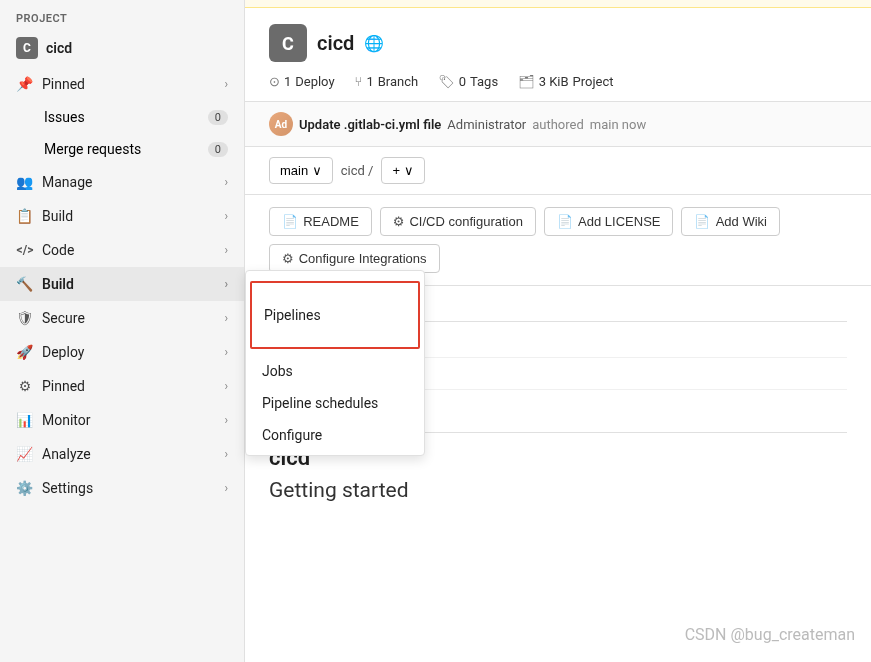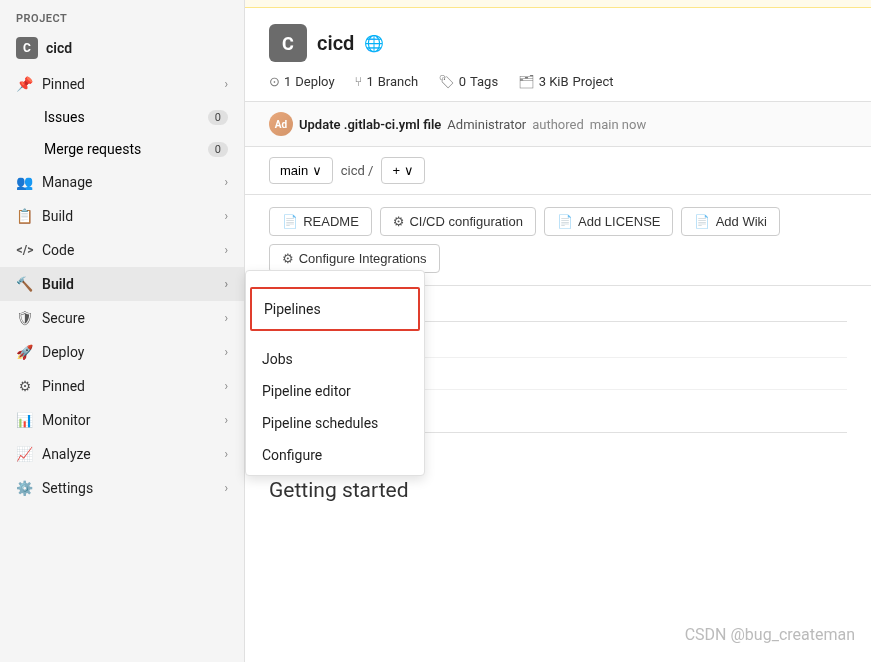--- a/index.html
+++ b/index.html
@@ -100,22 +100,22 @@
     }
     .submenu-item {
       padding: 8px 16px;
       cursor: pointer;
       color: #1f1f1f;
       font-size: 14px;
     }
     .submenu-item.highlighted {
       border: 2px solid #e03e2d;
       background: #fff;
-      margin: 12px 4px;
-      padding: 12px 12px;
+      margin: 6px 4px;
+      padding: 24px 12px;
       border-radius: 2px;
     }
 
     
     .main-content {
       flex: 1;
       overflow-y: auto;
       background: #fff;
       padding: 0;
     }
@@ -417,23 +417,20 @@
     <span class="sidebar-chevron">›</span>
   </div>
 </div>
 
 <div class="submenu-popup">
   <div class="submenu-item highlighted">
     <span>Pipelines</span>
   </div>
   <div class="submenu-item">
     <span>Jobs</span>
-  </div>
-  <div class="submenu-item">
-    <span>Pipeline editor</span>
   </div>
   <div class="submenu-item">
     <span>Pipeline schedules</span>
   </div>
   <div class="submenu-item">
     <span>Configure</span>
   </div>
 </div>
 
 <div class="main-content">

